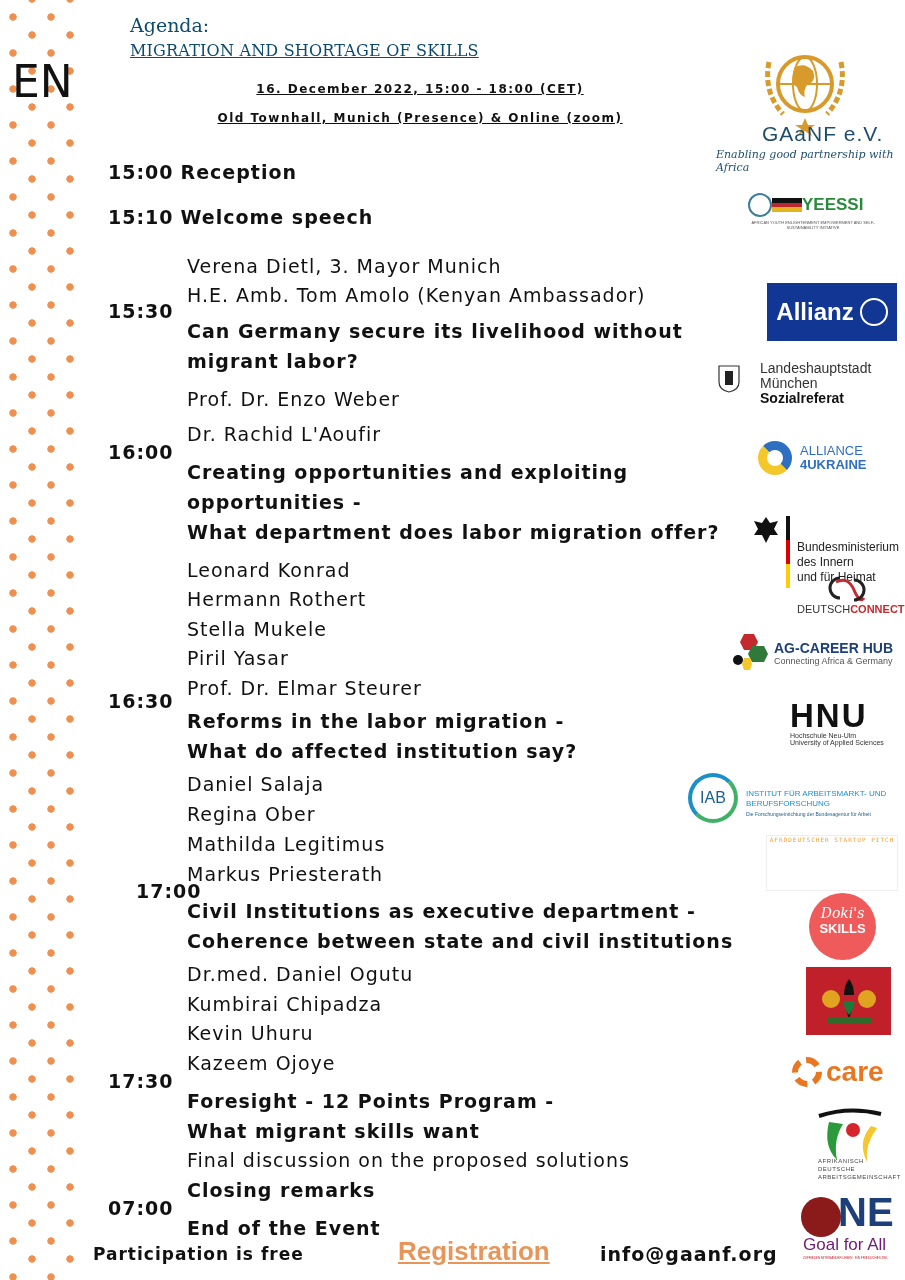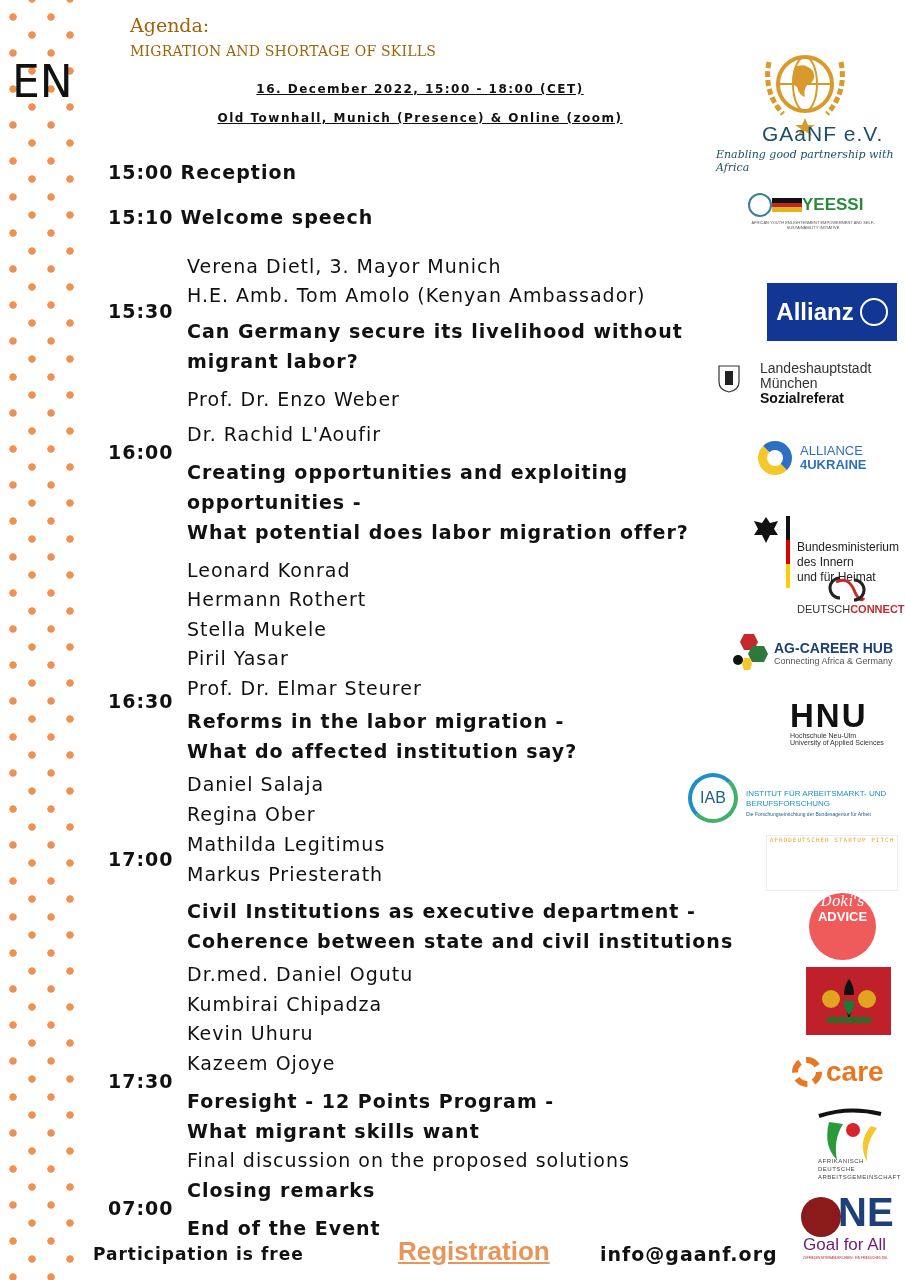--- a/index.html
+++ b/index.html
@@ -1,22 +1,22 @@
 <!DOCTYPE html>
 <html><head>
 <meta charset="utf-8">
 <style>
   html,body{margin:0;padding:0;background:#fff;}
   body{width:905px;height:1280px;position:relative;overflow:hidden;font-family:"DejaVu Sans","Liberation Sans",sans-serif;color:#111;}
   .dots{position:absolute;left:0;top:0;width:80px;height:1280px;
     background-image:radial-gradient(circle,#ee9150 3.4px,transparent 4px),radial-gradient(circle,#ee9150 3.4px,transparent 4px);
     background-size:38px 36px,38px 36px;background-position:-6px -1px,13px 17px;}
   .en{position:absolute;left:12px;top:56px;font-family:"DejaVu Sans",sans-serif;font-size:44px;color:#111;letter-spacing:0;}
-  .agenda{position:absolute;left:130px;top:12px;font-family:"DejaVu Serif","Liberation Serif",serif;color:#a16207;font-size:19px;line-height:26px;}
-  .agenda .l2{font-size:14px;letter-spacing:.2px;}
+  .agenda{position:absolute;left:130px;top:12px;font-family:"DejaVu Serif","Liberation Serif",serif;color:#0c4a6e;font-size:19px;line-height:26px;}
+  .agenda .l2{font-size:16px;letter-spacing:.2px;text-decoration:underline;}
   .date{position:absolute;left:110px;width:620px;text-align:center;font-weight:bold;font-size:12px;letter-spacing:1.5px;text-decoration:underline;}
   .d1{top:82px;}
   .d2{top:111px;}
   .row{position:absolute;left:108px;font-size:19px;letter-spacing:1px;}
   .t{font-weight:bold;}
   .sub{position:absolute;left:187px;font-size:19px;letter-spacing:1px;font-weight:normal;margin-top:20px;}
   .b{font-weight:bold;}
   .footer{position:absolute;top:1244px;font-weight:bold;font-size:17px;letter-spacing:1px;}
   .reg{position:absolute;left:398px;top:1236px;font-size:26px;color:#e8955a;font-weight:bold;text-decoration:underline;font-family:"Liberation Sans",sans-serif;}
   .logo{position:absolute;}
@@ -65,36 +65,36 @@
 
 <div class="row t" style="top:300px;">15:30</div>
 <div class="sub b" style="top:300px;">Can Germany secure its livelihood without</div>
 <div class="sub b" style="top:330px;">migrant labor?</div>
 <div class="sub" style="top:368px;">Prof. Dr. Enzo Weber</div>
 <div class="sub" style="top:403px;">Dr. Rachid L'Aoufir</div>
 
 <div class="row t" style="top:441px;">16:00</div>
 <div class="sub b" style="top:441px;">Creating opportunities and exploiting</div>
 <div class="sub b" style="top:471px;">opportunities -</div>
-<div class="sub b" style="top:501px;">What potential does labor migration offer?</div>
+<div class="sub b" style="top:501px;">What department does labor migration offer?</div>
 <div class="sub" style="top:539px;">Leonard Konrad</div>
 <div class="sub" style="top:568px;">Hermann Rothert</div>
 <div class="sub" style="top:598px;">Stella Mukele</div>
 <div class="sub" style="top:627px;">Piril Yasar</div>
 <div class="sub" style="top:657px;">Prof. Dr. Elmar Steurer</div>
 
 <div class="row t" style="top:690px;">16:30</div>
 <div class="sub b" style="top:690px;">Reforms in the labor migration -</div>
 <div class="sub b" style="top:720px;">What do affected institution say?</div>
 <div class="sub" style="top:753px;">Daniel Salaja</div>
 <div class="sub" style="top:783px;">Regina Ober</div>
 <div class="sub" style="top:813px;">Mathilda Legitimus</div>
 <div class="sub" style="top:843px;">Markus Priesterath</div>
 
-<div class="row t" style="top:848px;">17:00</div>
+<div class="row t" style="top:880px;margin-left:28px;">17:00</div>
 <div class="sub b" style="top:880px;">Civil Institutions as executive department -</div>
 <div class="sub b" style="top:910px;">Coherence between state and civil institutions</div>
 <div class="sub" style="top:943px;">Dr.med. Daniel Ogutu</div>
 <div class="sub" style="top:973px;">Kumbirai Chipadza</div>
 <div class="sub" style="top:1002px;">Kevin Uhuru</div>
 <div class="sub" style="top:1032px;">Kazeem Ojoye</div>
 
 <div class="row t" style="top:1070px;">17:30</div>
 <div class="sub b" style="top:1070px;">Foresight - 12 Points Program -</div>
 <div class="sub b" style="top:1100px;">What migrant skills want</div>
@@ -191,22 +191,22 @@
   <div>INSTITUT FÜR ARBEITSMARKT- UND</div>
   <div>BERUFSFORSCHUNG</div>
   <div style="font-size:5px;color:#1b5f8c;">Die Forschungseinrichtung der Bundesagentur für Arbeit</div>
 </div>
 
 <div class="logo small" style="left:766px;top:835px;width:130px;height:54px;border:1px solid #eee;text-align:center;">
   <div style="font-size:6px;color:#f0a030;letter-spacing:1px;font-family:'DejaVu Sans Mono',monospace;">AFRODEUTSCHER STARTUP PITCH</div>
 </div>
 
 <div class="logo" style="left:809px;top:893px;width:67px;height:67px;border-radius:50%;background:#ef5a5a;color:#fff;text-align:center;">
-  <div style="font-family:'DejaVu Serif',serif;font-style:italic;font-size:14px;">Doki's</div>
-  <div class="small" style="font-weight:bold;font-size:13px;">ADVICE</div>
+  <div style="font-family:'DejaVu Serif',serif;font-style:italic;font-size:14px;margin-top:12px;">Doki's</div>
+  <div class="small" style="font-weight:bold;font-size:13px;">SKILLS</div>
 </div>
 
 <div class="logo" style="left:806px;top:967px;width:85px;height:68px;background:#c0202a;display:flex;align-items:center;justify-content:center;">
   <svg width="60" height="56" viewBox="0 0 60 56">
       <circle cx="12" cy="26" r="9" fill="#e0a420"></circle>
       <circle cx="48" cy="26" r="9" fill="#e0a420"></circle>
       <path d="M30 6q10 12 0 40q-10 -28 0 -40z" fill="#111"></path>
       <path d="M24 22h12v6h-12z" fill="#c0202a"></path>
       <path d="M24 28h12q-2 10 -6 14q-4 -4 -6 -14z" fill="#1a7a3a"></path>
       <rect x="8" y="44" width="44" height="6" fill="#2e6a2a"></rect>

